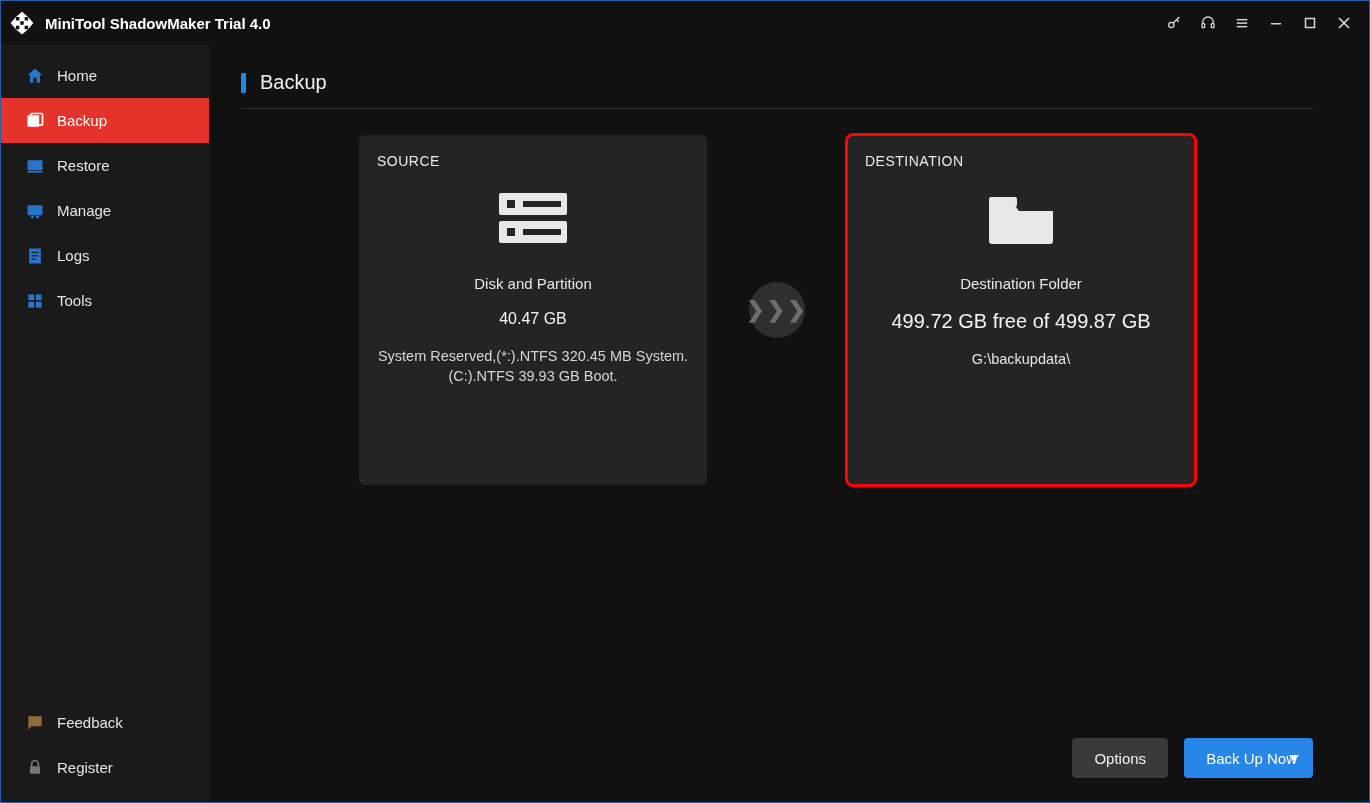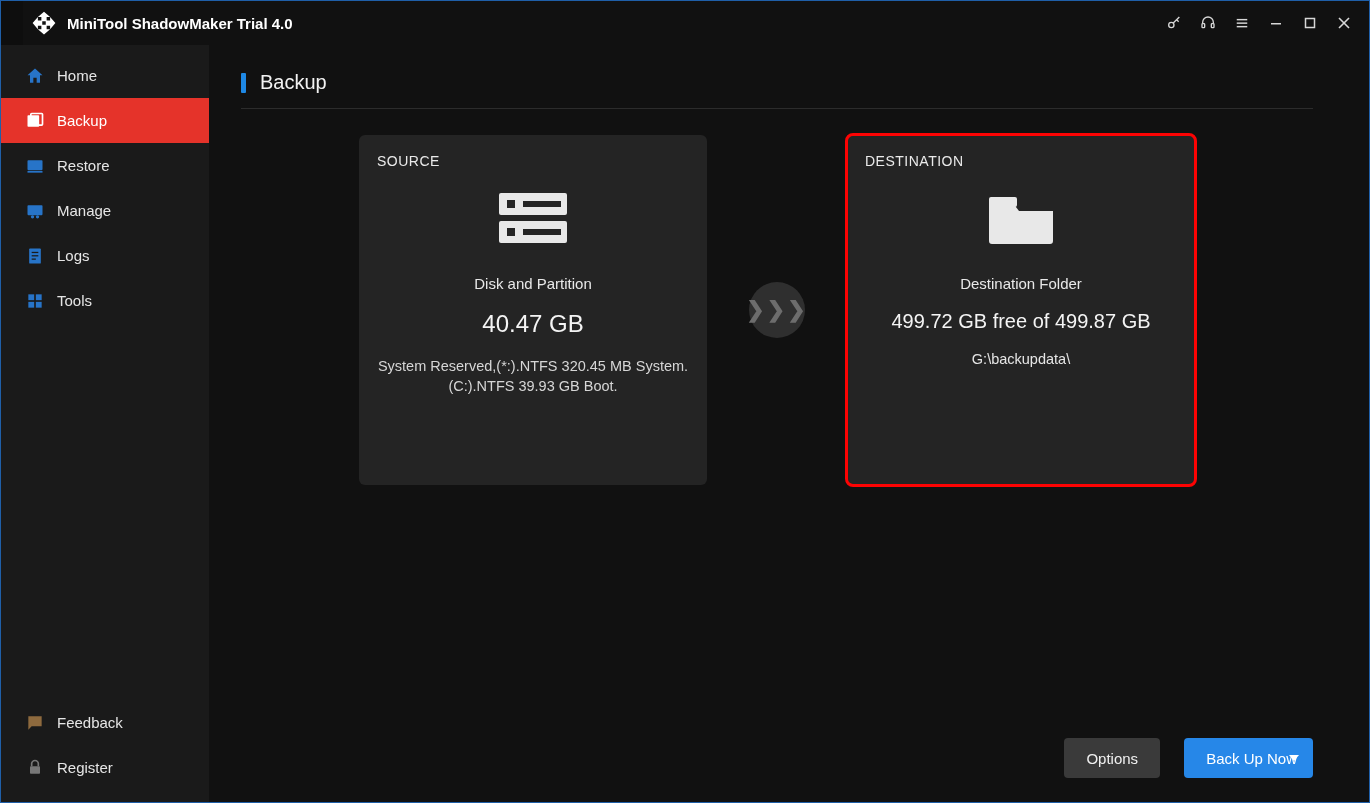--- a/index.html
+++ b/index.html
@@ -12,21 +12,20 @@
   }
 
   
   .titlebar {
     height: 44px;
     background: #111111;
     display: flex;
     align-items: center;
     padding: 0 8px 0 6px;
     position: relative;
-    margin-left: 22px;
   }
   .titlebar .logo {
     width: 30px; height: 30px; margin-right: 8px;
     display: flex; align-items: center; justify-content: center;
   }
   .titlebar .title {
     color: #ffffff; font-size: 15px; font-weight: 600;
   }
   .titlebar .spacer { flex: 1; }
   .titlebar .tbtn {
@@ -121,41 +120,41 @@
   }
   .card .card-icon {
     width: 80px; height: 64px;
     display: flex; align-items: center; justify-content: center;
     margin-bottom: 24px;
   }
   .card .label {
     font-size: 15px; color: #e8e8e8; margin-bottom: 18px; text-align: right;
   }
   .card .big {
-    font-size: 24px; color: #f4f4f4; margin-bottom: 18px;
+    font-size: 16px; color: #f4f4f4; margin-bottom: 18px;
   }
   .card .detail {
     font-size: 14.5px; color: #d6d6d6; text-align: center; line-height: 1.4;
   }
   .card .path {
     font-size: 14.5px; color: #e6e6e6;
   }
 
   .arrow-disc {
     width: 56px; height: 56px; border-radius: 50%;
     background: #2f2f2f;
     display:flex; align-items:center; justify-content:center;
     margin: 0 30px; align-self: center;
     color: #6d6d6d; font-size: 22px; letter-spacing: 2px; font-weight: 700;
   }
 
   
   .footer {
     margin-top: auto;
-    display: flex; justify-content: flex-end; gap: 24px;
+    display: flex; justify-content: flex-end; gap: 16px;
     padding-top: 20px;
   }
   .btn {
     height: 40px;
     border-radius: 4px;
     padding: 0 22px;
     font-size: 15px;
     display: flex; align-items: center; justify-content: center;
     cursor: pointer;
     border: none;

